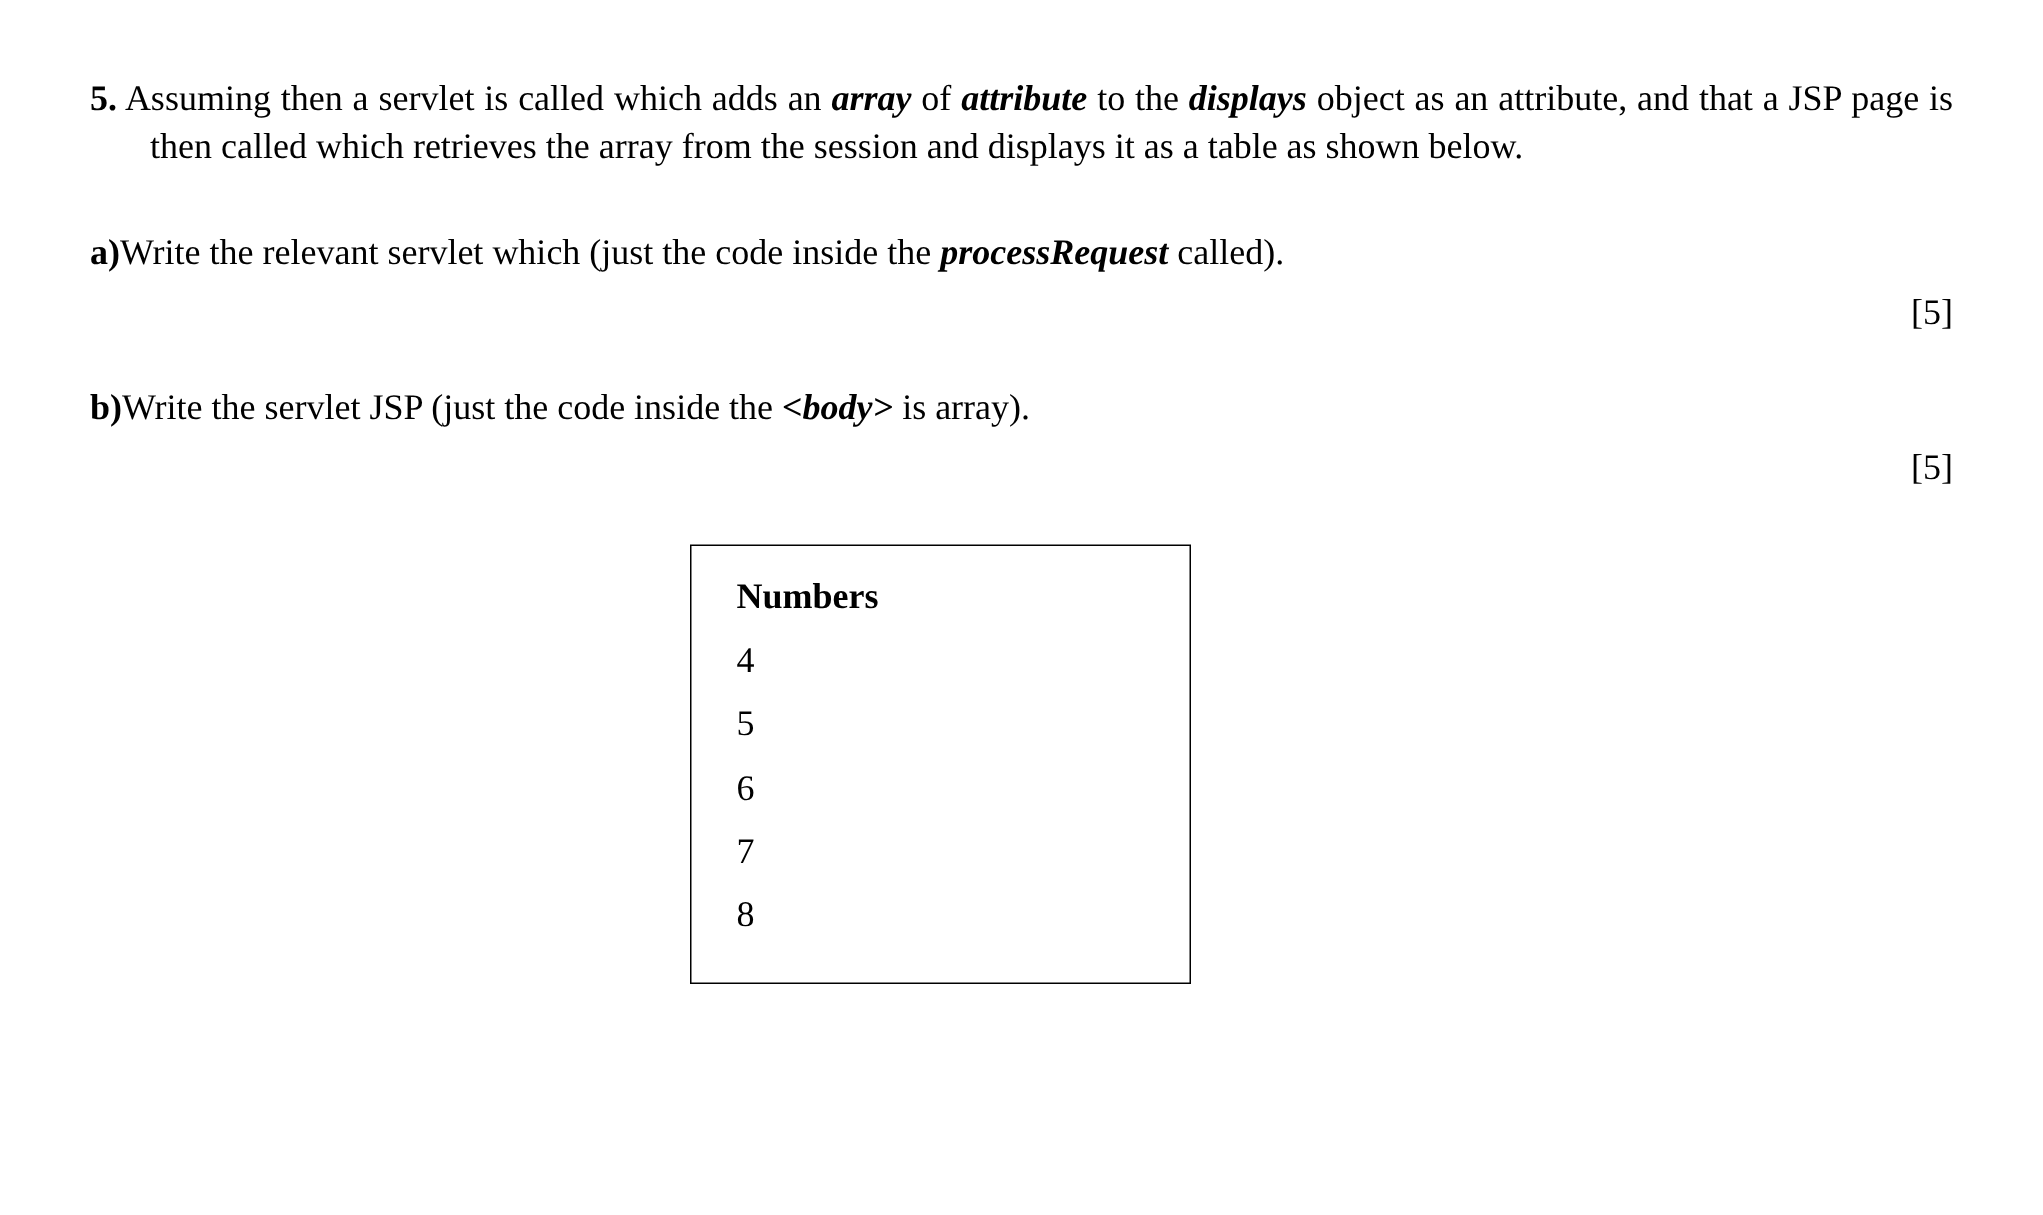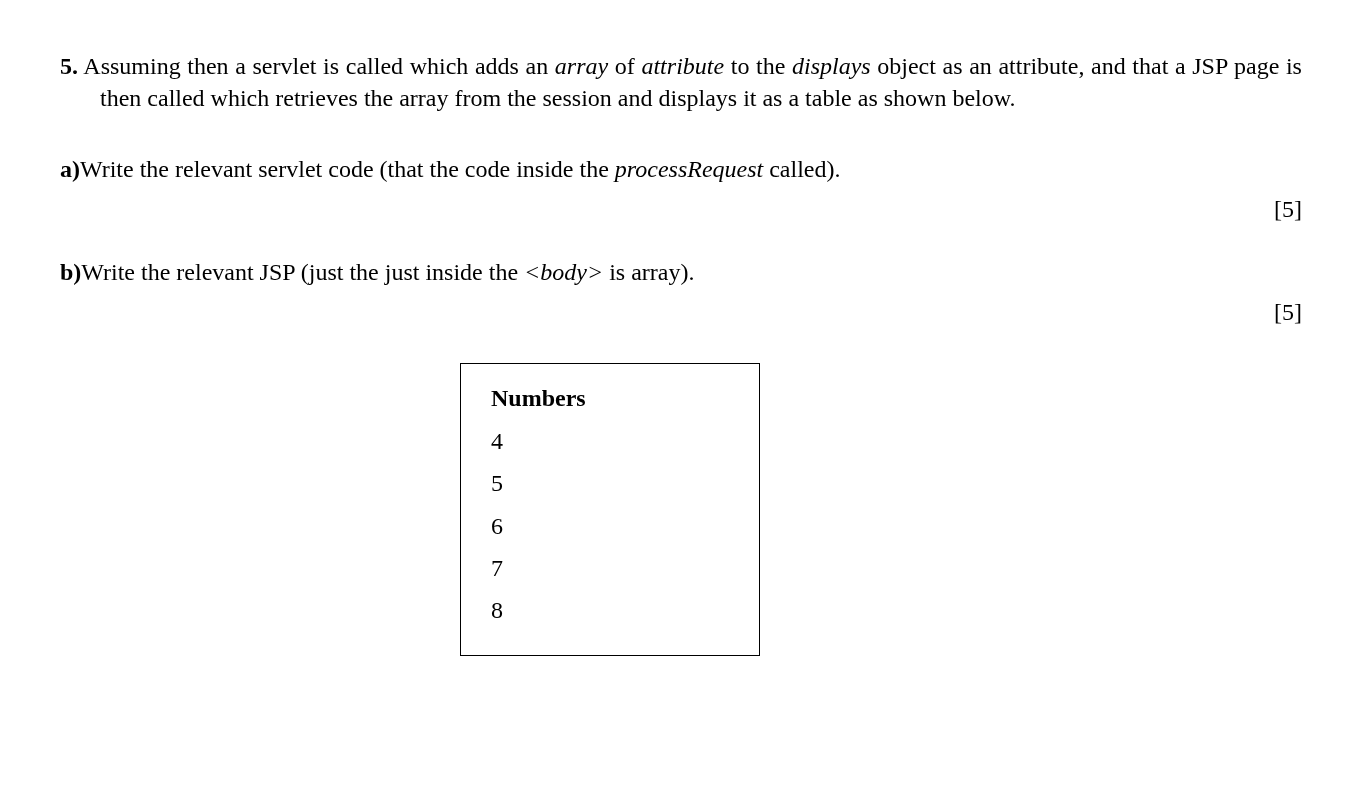--- a/index.html
+++ b/index.html
@@ -20,20 +20,21 @@
     }
     .hanging {
       display: block;
       padding-left: 40px;
     }
     .first-line {
       text-indent: -40px;
     }
     .italic {
       font-style: italic;
+      font-weight: bold;
     }
     .part {
       margin-bottom: 0;
     }
     .part-label {
       font-weight: bold;
     }
     .marks-row {
       text-align: right;
       padding-right: 0;
@@ -41,21 +42,21 @@
       margin-bottom: 30px;
     }
     .marks-b {
       margin-bottom: 35px;
     }
     .table-container {
       margin-left: 400px;
     }
     .num-table {
       border: 1.5px solid #000000;
-      width: 300px;
+      width: 334px;
       padding: 18px 30px 28px 30px;
       box-sizing: border-box;
     }
     .num-header {
       font-weight: bold;
       margin-bottom: 6px;
     }
     .num-row {
       margin-top: 10px;
     }
@@ -63,26 +64,26 @@
 </head>
 <body>
 
 <div class="question-intro">
   <span class="hanging first-line">
     <span class="q-number">5.</span><span> Assuming then a servlet is called which adds an </span><span class="italic">array</span><span> of </span><span class="italic">attribute</span><span> to the </span><span class="italic">displays</span><span> object as an attribute, and that a JSP page is then called which retrieves the array from the session and displays it as a table as shown below.</span>
   </span>
 </div>
 
 <div class="part">
-  <span class="part-label">a)</span><span>Write the relevant servlet code (that the code inside the </span><span class="italic">processRequest</span><span> called).</span>
+  <span class="part-label">a)</span><span>Write the relevant servlet which (just the code inside the </span><span class="italic">processRequest</span><span> called).</span>
 </div>
 <div class="marks-row">[5]</div>
 
 <div class="part">
-  <span class="part-label">b)</span><span>Write the relevant JSP (just the just inside the </span><span class="italic">&lt;body&gt;</span><span> is array).</span>
+  <span class="part-label">b)</span><span>Write the servlet JSP (just the code inside the </span><span class="italic">&lt;body&gt;</span><span> is array).</span>
 </div>
 <div class="marks-row marks-b">[5]</div>
 
 <div class="table-container">
   <div class="num-table">
     <div class="num-header">Numbers</div>
     <div class="num-row">4</div>
     <div class="num-row">5</div>
     <div class="num-row">6</div>
     <div class="num-row">7</div>

